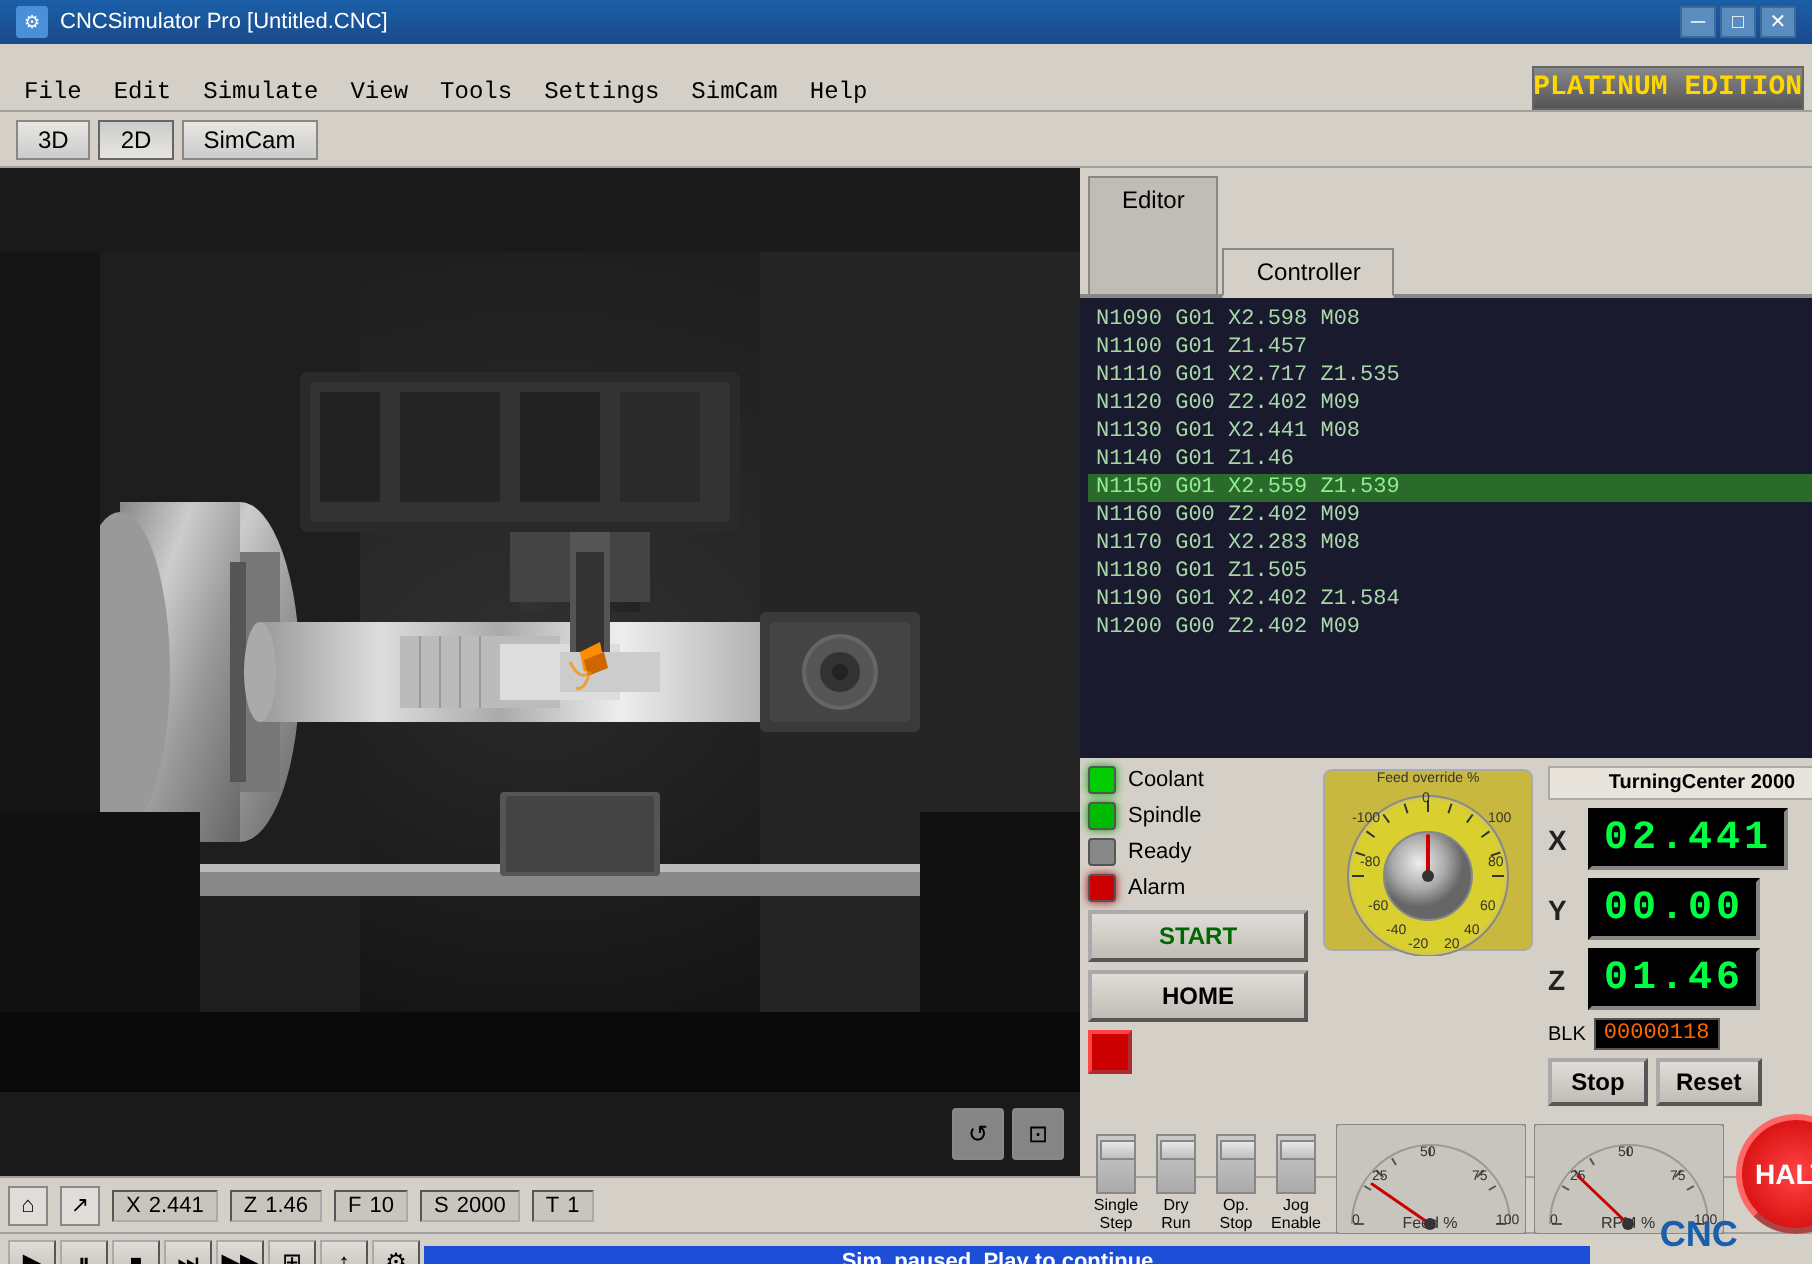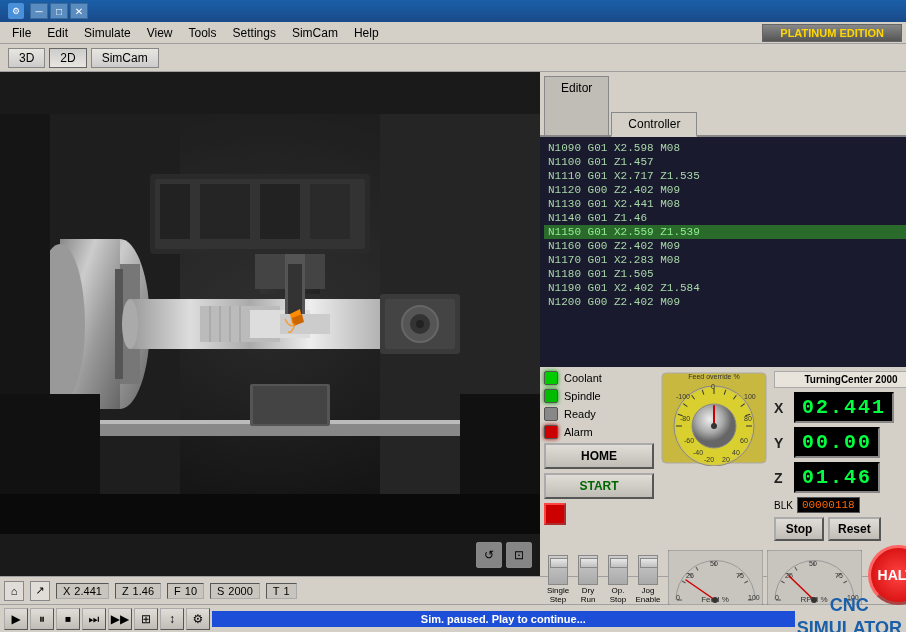--- a/index.html
+++ b/index.html
@@ -16,34 +16,35 @@
       font-size: 11px;
     }
     .titlebar-icon { width: 16px; height: 16px; margin-right: 6px; background: #4a90d9; border-radius: 2px; display: flex; align-items: center; justify-content: center; font-size: 9px; }
     .titlebar-title { flex: 1; }
     .titlebar-controls { display: flex; gap: 2px; }
     .titlebar-btn { width: 18px; height: 16px; background: #5a8cc0; border: 1px solid #3a6a9a; color: white; font-size: 10px; display: flex; align-items: center; justify-content: center; cursor: pointer; }
 
     
     .menubar {
       background: #d4d0c8;
-      height: 22px;
-      display: flex;
-      align-items: center;
+      height: 34px;
+      display: flex;
+      align-items: flex-end;
       padding: 0 4px;
       border-bottom: 1px solid #a0a0a0;
       font-size: 12px;
+      font-family: Liberation Mono, monospace;
     }
     .menu-item { padding: 2px 8px; cursor: pointer; }
     .platinum-badge {
       margin-left: auto;
       background: linear-gradient(to bottom, #888, #555);
       color: #ffd700;
-      font-size: 11px;
-      padding: 2px 17px;
+      font-size: 14px;
+      padding: 2px 0;
       border: 1px solid #666;
       font-weight: bold;
     }
 
     
     .toolbar {
       background: #d4d0c8;
       height: 28px;
       display: flex;
       align-items: center;
@@ -342,20 +343,21 @@
       gap: 4px;
     }
   </style>
 </head>
 <body>
 
 <div class="titlebar">
   <div class="titlebar-icon">
     <span>⚙</span>
   </div>
+  <span class="titlebar-title">CNCSimulator Pro [Untitled.CNC]</span>
   <div class="titlebar-controls">
     <div class="titlebar-btn">─</div>
     <div class="titlebar-btn">□</div>
     <div class="titlebar-btn">✕</div>
   </div>
 </div>
 
 <div class="menubar">
   <span class="menu-item">File</span>
   <span class="menu-item">Edit</span>
@@ -532,22 +534,22 @@
               <div class="status-item">
                 <div class="status-led led-gray"></div>
                 <span>Ready</span>
               </div>
               <div class="status-item">
                 <div class="status-led led-red"></div>
                 <span>Alarm</span>
               </div>
             </div>
 
+          <button class="ctrl-btn btn-start">START</button>
           <button class="ctrl-btn btn-home">HOME</button>
-          <button class="ctrl-btn btn-start">START</button>
 
           <div style="display:flex; align-items:center; gap:4px;">
             <div class="red-stop"></div>
           </div>
         </div>
 
         <div style="display:flex; flex-direction:column; align-items:center; gap:2px;">
           <svg width="108" height="95" viewBox="0 0 108 95">
 
             <rect x="2" y="2" width="104" height="90" fill="#c8b840" rx="4" stroke="#aaa" stroke-width="1"></rect>

